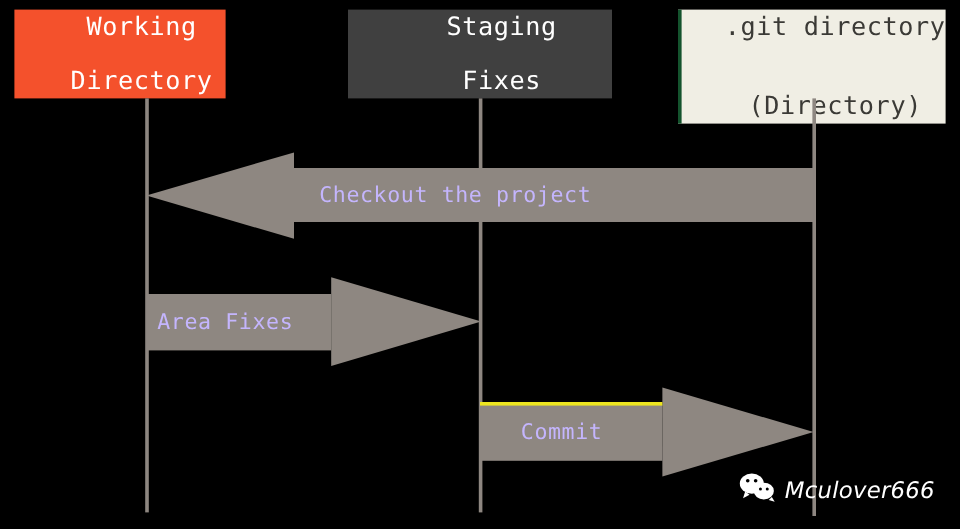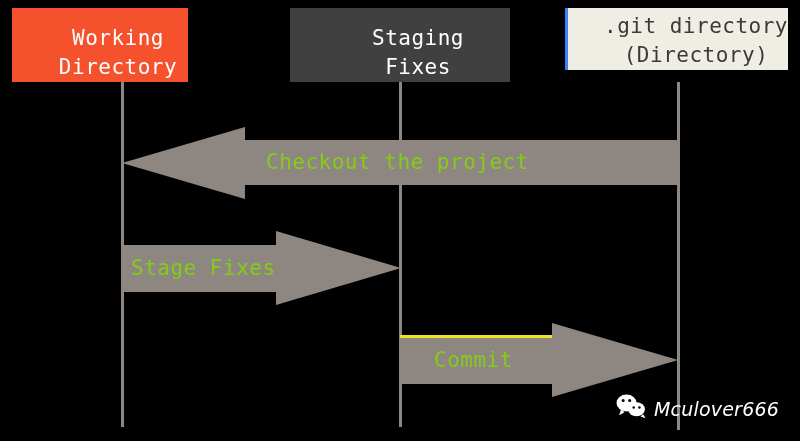--- a/index.html
+++ b/index.html
@@ -17,21 +17,21 @@
     font-family: "DejaVu Sans Mono", "Liberation Mono", monospace;
   }
 
   
   .box {
     position: absolute;
     box-sizing: border-box;
     display: flex;
     flex-direction: column;
     align-items: center;
-    justify-content: flex-end;
+    justify-content: space-between;
     text-align: center;
     font-family: "DejaVu Sans Mono", "Liberation Mono", monospace;
     font-size: 21px;
     line-height: 29px;
     letter-spacing: 0.5px;
     white-space: pre;
     padding-left: 36px;
   }
   .box-line { display: block; }
 
@@ -39,24 +39,24 @@
     left: 12px;  top: 8px;  width: 176px; height: 74px;
     background: #F4512C;
     color: #FFFFFF;
   }
   #box-staging {
     left: 290px; top: 8px;  width: 220px; height: 74px;
     background: #404040;
     color: #FFFFFF;
   }
   #box-repo {
-    left: 565px; top: 8px;  width: 223px; height: 62px;
+    left: 565px; top: 8px;  width: 223px; height: 95px;
     background: #F0EEE4;
     color: #3B3A36;
-    border-left: 3px solid #3b82f6;
+    border-left: 3px solid #14532d;
   }
 
   
   .lifeline {
     position: absolute;
     width: 3px;
     background: #8E8781;
     top: 82px;
   }
   #lifeline-working { left: 121px; height: 345px; }
@@ -70,23 +70,23 @@
     position: absolute;
     background: #8E8781;
     box-sizing: border-box;
   }
   .arrow-head {
     position: absolute;
     width: 0; height: 0;
   }
   .arrow-label {
     position: absolute;
-    color: #84cc16;
+    color: #c4b5fd;
     font-family: "DejaVu Sans Mono", "Liberation Mono", monospace;
-    font-size: 21px;
+    font-size: 18px;
     line-height: 21px;
     letter-spacing: 0.5px;
     white-space: pre;
   }
 
   
   #arrow-checkout .arrow-shaft {
     left: 245px; top: 140px; width: 433px; height: 45px;
   }
   #arrow-checkout .arrow-head {
@@ -171,21 +171,21 @@
 
   <div class="arrow" id="arrow-checkout">
     <div class="arrow-shaft"></div>
     <div class="arrow-head"></div>
     <div class="arrow-label">Checkout the project</div>
   </div>
 
   <div class="arrow" id="arrow-stage">
     <div class="arrow-shaft"></div>
     <div class="arrow-head"></div>
-    <div class="arrow-label">Stage Fixes</div>
+    <div class="arrow-label">Area Fixes</div>
   </div>
 
   <div class="arrow" id="arrow-commit">
     <div class="arrow-shaft"></div>
     <div class="arrow-head"></div>
     <div class="arrow-label">Commit</div>
   </div>
   <div id="commit-yellow-rule"></div>
 
   <div id="watermark">

